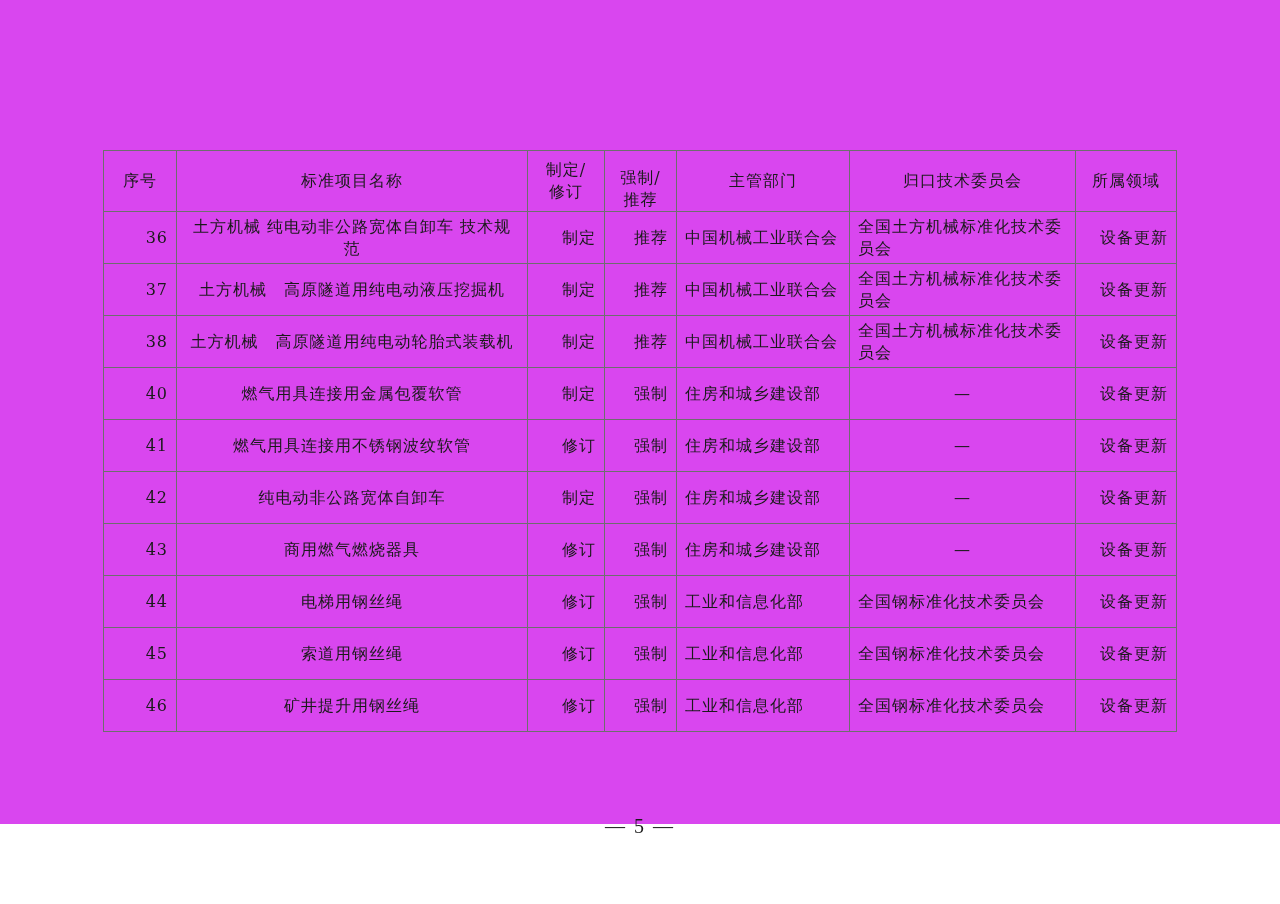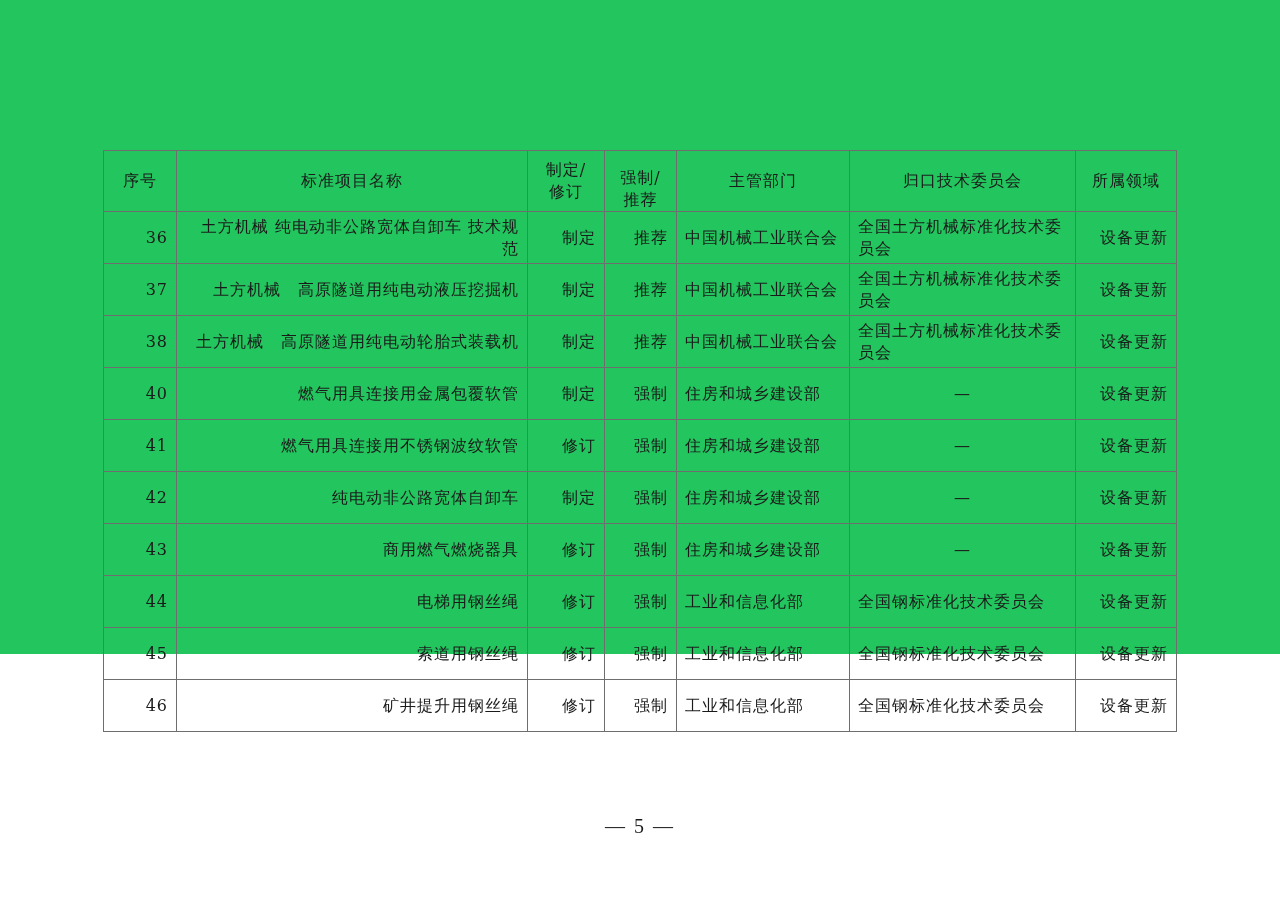--- a/index.html
+++ b/index.html
@@ -1,27 +1,27 @@
 <!DOCTYPE html>
 <html><head>
 <meta charset="utf-8">
 <style>
   html, body { margin: 0; padding: 0; background: #ffffff; }
   body { width: 1280px; height: 904px; position: relative; overflow: hidden;
          font-family: "DejaVu Serif", "Liberation Serif", serif; color: #1a1a1a; }
-  .page { position: absolute; left: 0; top: 0; width: 1280px; height: 654px; background: #22c55e; }
+  .page { position: absolute; left: 0; top: 0; width: 1280px; height: 824px; background: #d946ef; }
   table.std { position: absolute; left: 103px; top: 150px; border-collapse: collapse;
               table-layout: fixed; width: 1073px; }
   table.std th, table.std td { border: 1px solid #6e6e6e; font-size: 16px; font-weight: normal;
               line-height: 22px; padding: 0 8px; vertical-align: middle; letter-spacing: 1px; }
   table.std tr { height: 52px; }
   table.std thead tr { height: 53px; }
   table.std th { text-align: center; }
   .c-no { text-align: right; letter-spacing: 0; }
-  .c-name { text-align: right; }
+  .c-name { text-align: center; }
   .c-type, .c-force, .c-domain { text-align: right; }
   .c-dept, .c-tc { text-align: left; }
   .c-tc.dash { text-align: center; }
   table.std { border: 1px solid #444; }
   .page-num { position: absolute; top: 815px; left: 0; width: 1280px; text-align: center;
               font-size: 20px; font-family: "Liberation Serif", "DejaVu Serif", serif; letter-spacing: 2px; }
 </style>
 </head>
 <body>
 

